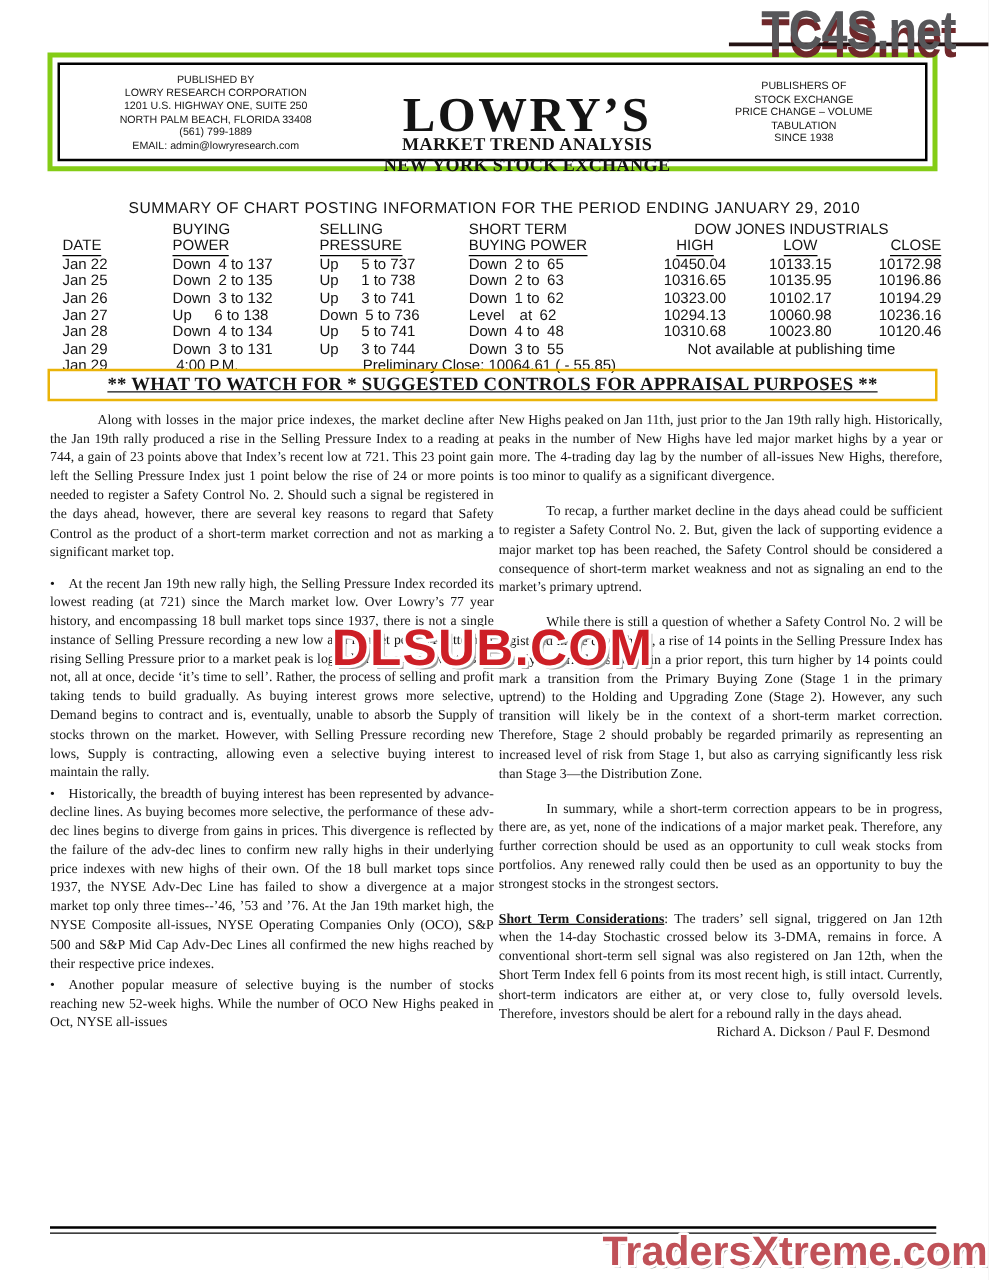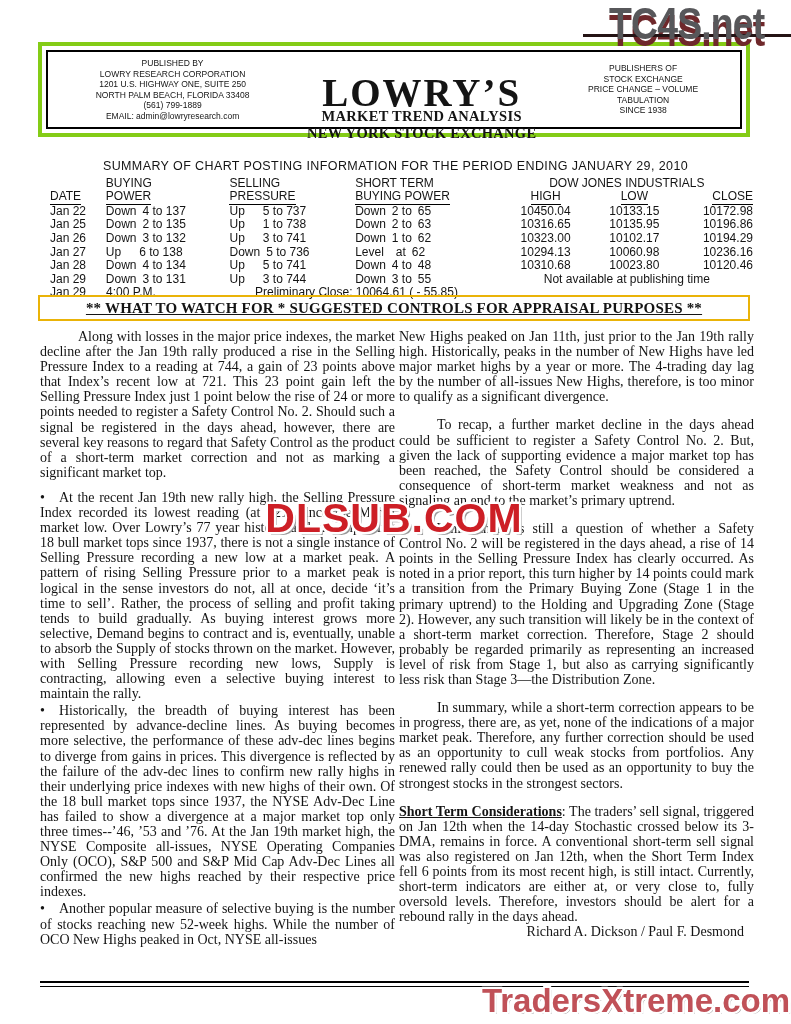--- a/index.html
+++ b/index.html
@@ -21,42 +21,42 @@
   .mast-sub { font-size:14.5px; font-weight:bold; letter-spacing:0.3px; line-height:17px; }
   .mast-right { width:28%; text-align:center;
     font-family:"Liberation Sans",sans-serif; font-size:8.5px; line-height:10.5px; }
 
   
   .sumtable { position:absolute; left:38px; top:160px; width:715px;
     font-family:"Liberation Sans",sans-serif; font-size:12px; line-height:13.6px; }
   .sum-title { text-align:center; font-size:12.5px; letter-spacing:0.4px; margin-bottom:3px; }
   .trow { display:flex; }
   .c-date  { width:68px; padding-left:12px; box-sizing:border-box; }
-  .c-bp    { width:124px; }
+  .c-bp    { width:124px;margin-left:35px; }
   .c-sp    { width:126px; }
   .c-stbp  { width:146px; }
   .c-high  { width:90px; text-align:center; }
   .c-low   { width:88px; text-align:center; }
   .c-close { width:75px; text-align:right; }
   .c-dji   { width:253px; text-align:center; }
   .c-mid   { width:272px; text-align:center; }
   .hdr-u { display:inline-block; border-bottom:1px solid #000; }
 
   
   .watch-box { position:absolute; left:38px; top:295px; width:712px; height:26px;
     border:2px solid #eab308; box-sizing:border-box;
     display:flex; align-items:center; justify-content:center;
     font-weight:bold; font-size:15px; letter-spacing:0.2px;
     text-decoration:underline; }
 
   
   .bodycol { position:absolute; top:329px; width:355px; }
   .col-left  { left:40px; }
   .col-right { left:399px; }
-  .bodycol p { margin:0; text-align:justify; font-size:14px; line-height:15.1px; }
+  .bodycol p { margin:0; text-align:justify; font-size:11px; line-height:15.1px; }
   .indent { text-indent:38px; }
   .gap-sm { margin-top:10px !important; }
   .gap-lg { margin-top:13px !important; }
   .stc-label { font-weight:bold; text-decoration:underline; }
   .signature { text-align:right !important; padding-right:10px; }
 
   
   .footrule { position:absolute; left:40px; top:981px; width:709px; height:3px;
     border-top:2px solid #000; border-bottom:1px solid #000; }
 

